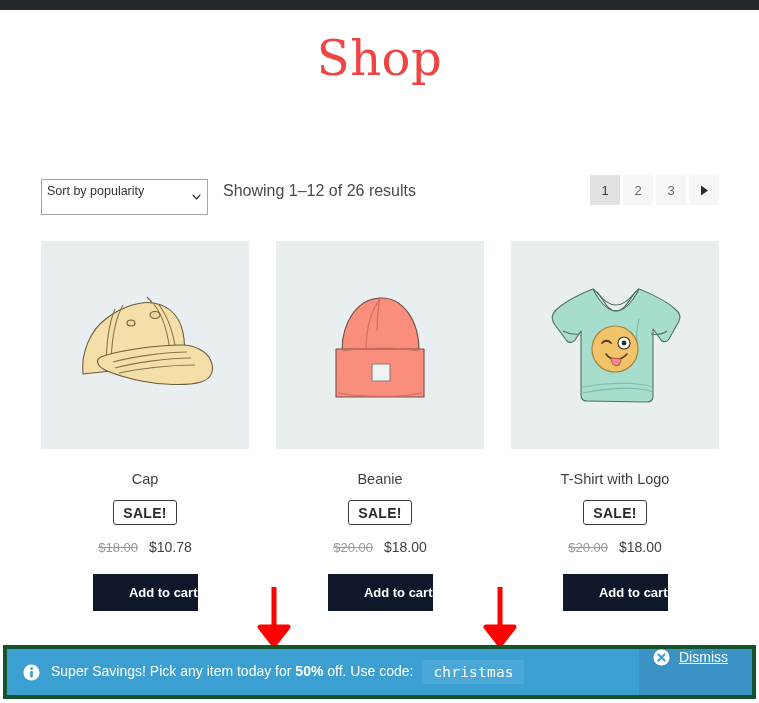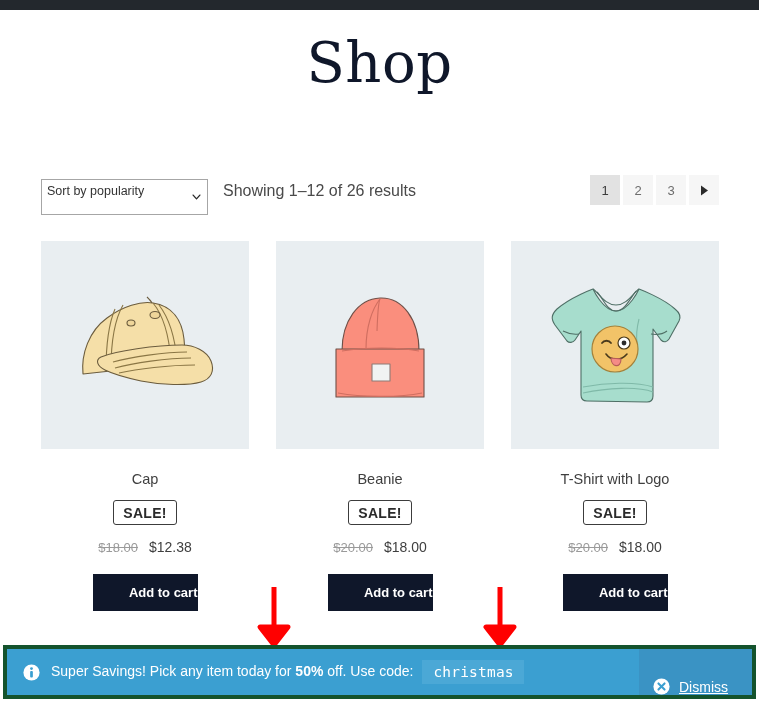--- a/index.html
+++ b/index.html
@@ -25,22 +25,22 @@
     top: 10px; left: 0;
     width: 759px;
     height: 693px;
     background: #ffffff;
   }
 
   #page-title {
     text-align: center;
     font-family: "DejaVu Serif", "Liberation Serif", serif;
     font-weight: 300;
-    font-size: 56px;
-    color: #0f172a;
+    font-size: 48px;
+    color: #ef4444;
     letter-spacing: 0.5px;
     margin-top: 22px;
     line-height: 1.1;
   }
 
   
   #toolbar {
     position: absolute;
     top: 165px;
     left: 41px;
@@ -225,21 +225,21 @@
     padding: 4px 10px 4px 11px;
     vertical-align: middle;
     letter-spacing: 0.2px;
   }
   #dismiss-area {
     flex: 0 0 auto;
     height: 100%;
     width: 113px;
     background: #3a93c4;
     display: flex;
-    align-items: flex-end;
+    align-items: flex-start;
     justify-content: flex-start;
     padding-left: 14px;
     cursor: pointer;
   }
   .close-icon {
     width: 17px; height: 17px;
     flex: 0 0 auto;
     margin-right: 9px;
   }
   #dismiss-label {
@@ -300,21 +300,21 @@
             <ellipse cx="90" cy="82" rx="4" ry="3" fill="#efd69a"></ellipse>
             <ellipse cx="114" cy="74" rx="5" ry="3.5" fill="#efd69a"></ellipse>
             <path d="M106 56 C108 58 110 60 111 62" stroke="#6b5c3e"></path>
           </g>
         </svg>
       </div>
       <div class="product-title">Cap</div>
       <div><span class="sale-badge">SALE!</span></div>
       <div class="price-row">
         <span class="price-old">$18.00</span>
-        <span class="price-new">$12.38</span>
+        <span class="price-new">$10.78</span>
       </div>
       <button class="add-to-cart">Add to cart</button>
     </div>
 
     <div class="product">
       <div class="product-thumb">
         <svg width="208" height="208" viewBox="0 0 208 208">
           <rect width="208" height="208" fill="#e9eef1"></rect>
           <g stroke="#6f5048" stroke-width="1.1" fill="none" stroke-linejoin="round">
             <path d="M66 110 C66 80 82 58 104 57 C126 56 143 78 143 110 L66 110 Z" fill="#fa8e7d"></path>

